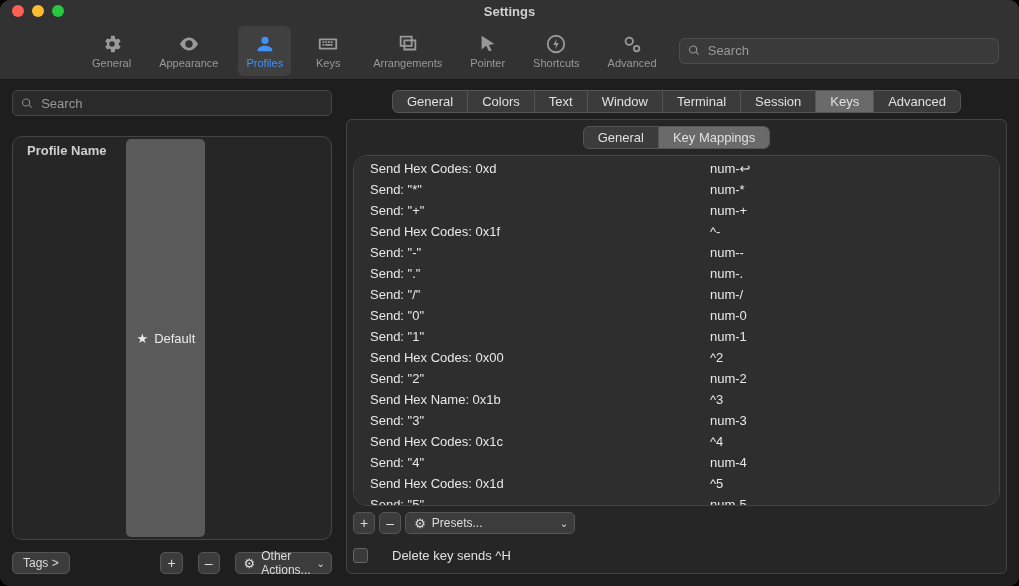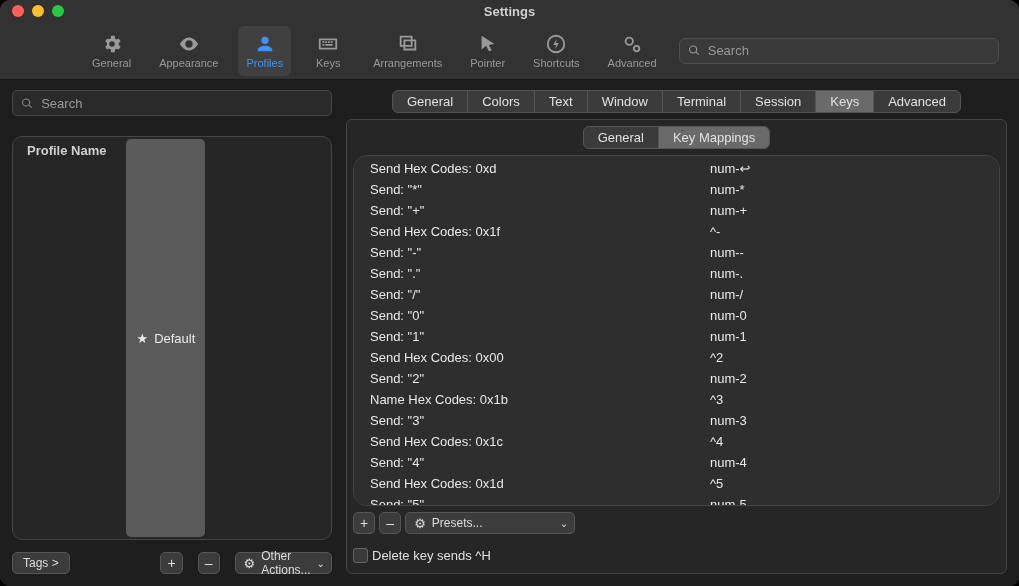--- a/index.html
+++ b/index.html
@@ -260,21 +260,21 @@
   .map-key { flex: 1; }
   .panel-footer {
     display: flex;
     gap: 4px;
     margin-top: 6px;
     align-items: center;
   }
   .checkbox-row {
     display: flex;
     align-items: center;
-    gap: 4px;
+    gap: 24px;
     margin-top: 14px;
     color: #e0e0e0;
     font-size: 13px;
   }
   .checkbox {
     width: 15px; height: 15px;
     border: 1px solid #666;
     border-radius: 3px;
     background: #3a3a3a;
   }
@@ -444,21 +444,21 @@
             </div>
             <div class="map-row">
               <div class="map-action">Send Hex Codes: 0x00</div>
               <div class="map-key">^2</div>
             </div>
             <div class="map-row">
               <div class="map-action">Send: "2"</div>
               <div class="map-key">num-2</div>
             </div>
             <div class="map-row">
-              <div class="map-action">Name Hex Codes: 0x1b</div>
+              <div class="map-action">Send Hex Name: 0x1b</div>
               <div class="map-key">^3</div>
             </div>
             <div class="map-row">
               <div class="map-action">Send: "3"</div>
               <div class="map-key">num-3</div>
             </div>
             <div class="map-row">
               <div class="map-action">Send Hex Codes: 0x1c</div>
               <div class="map-key">^4</div>
             </div>

